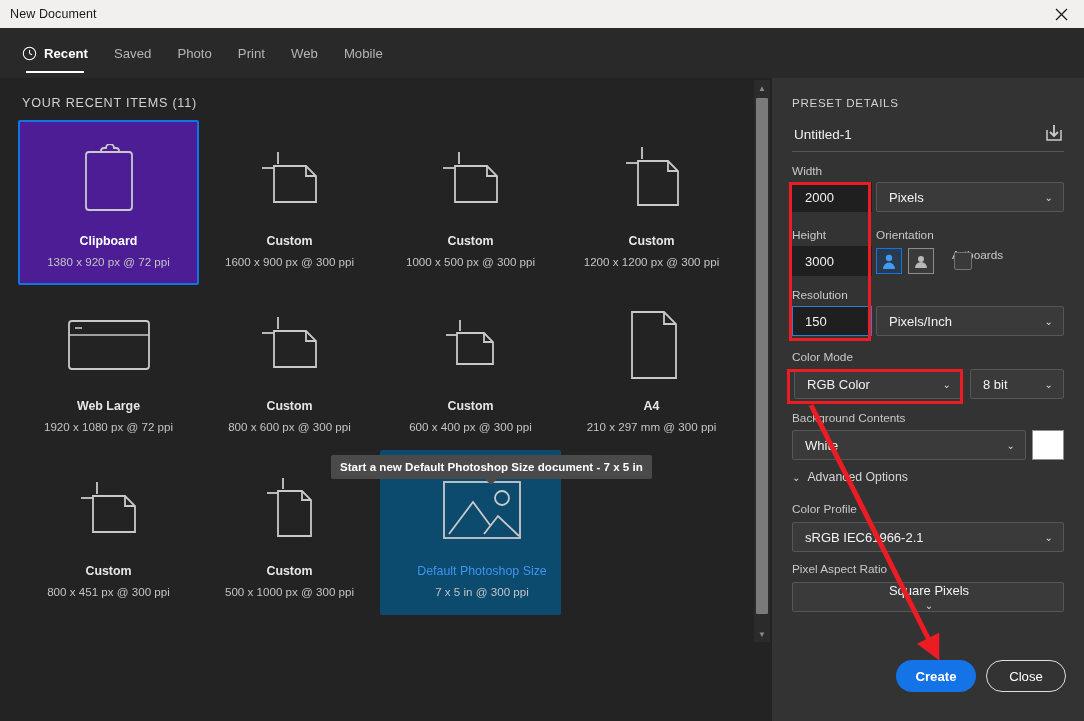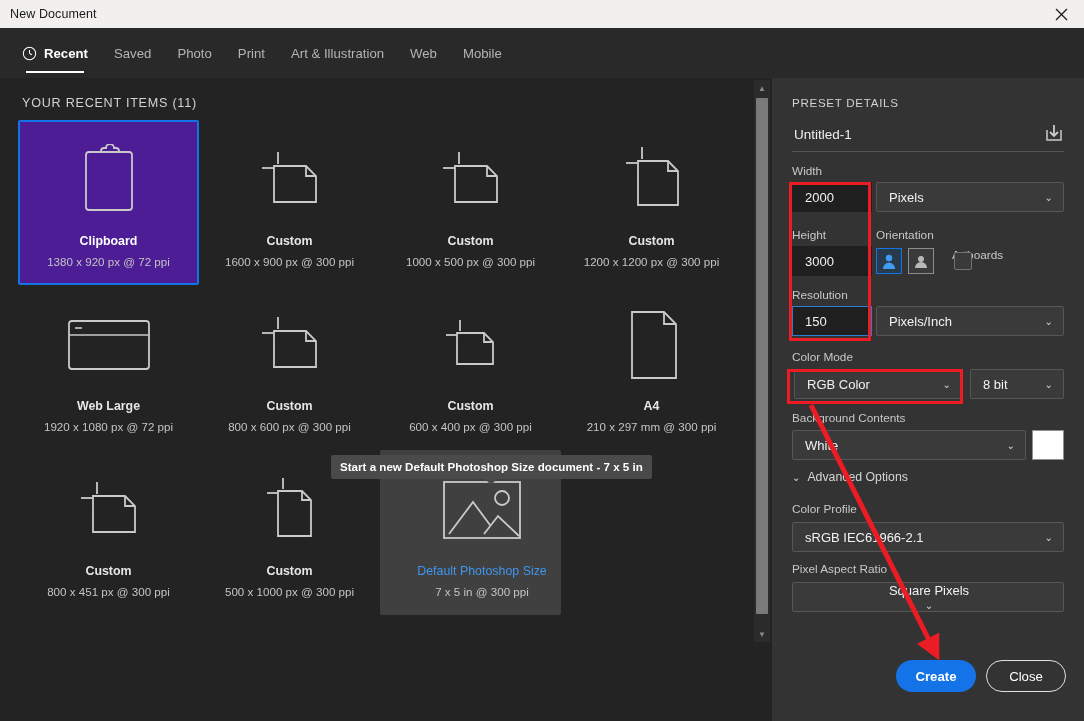--- a/index.html
+++ b/index.html
@@ -79,21 +79,21 @@
   }
   .card {
     position: relative;
     display: flex; flex-direction: column;
     align-items: center; justify-content: flex-start;
     padding-top: 6px;
     border: 2px solid transparent;
     border-radius: 2px;
   }
   .card.selected { border-color: #1473e6; background: #4c1d95; }
-  .card.hovered  { background: #404040; padding-left: 23px; }
+  .card.hovered  { background: #0c4a6e; padding-left: 23px; }
   .card-thumb {
     height: 104px; width: 120px;
     display: flex; align-items: center; justify-content: center;
   }
   .card-name {
     font-size: 12.4px; color: #e6e6e6; margin-top: 2px;
     font-weight: bold;
   }
   .card.selected .card-name { color: #ffffff; }
   .card.hovered .card-name { color: #3f95ed; font-weight: normal; }
@@ -319,23 +319,20 @@
     <div class="tab">
         <span>Saved</span>
       </div>
     <div class="tab">
         <span>Photo</span>
       </div>
     <div class="tab">
         <span>Print</span>
       </div>
     <div class="tab">
-        <span>Art &amp; Illustration</span>
-      </div>
-    <div class="tab">
         <span>Web</span>
       </div>
     <div class="tab">
         <span>Mobile</span>
       </div>
   </div>
 
   <div class="left-pane">
     <div class="recent-title">YOUR RECENT ITEMS  (11)</div>
 

